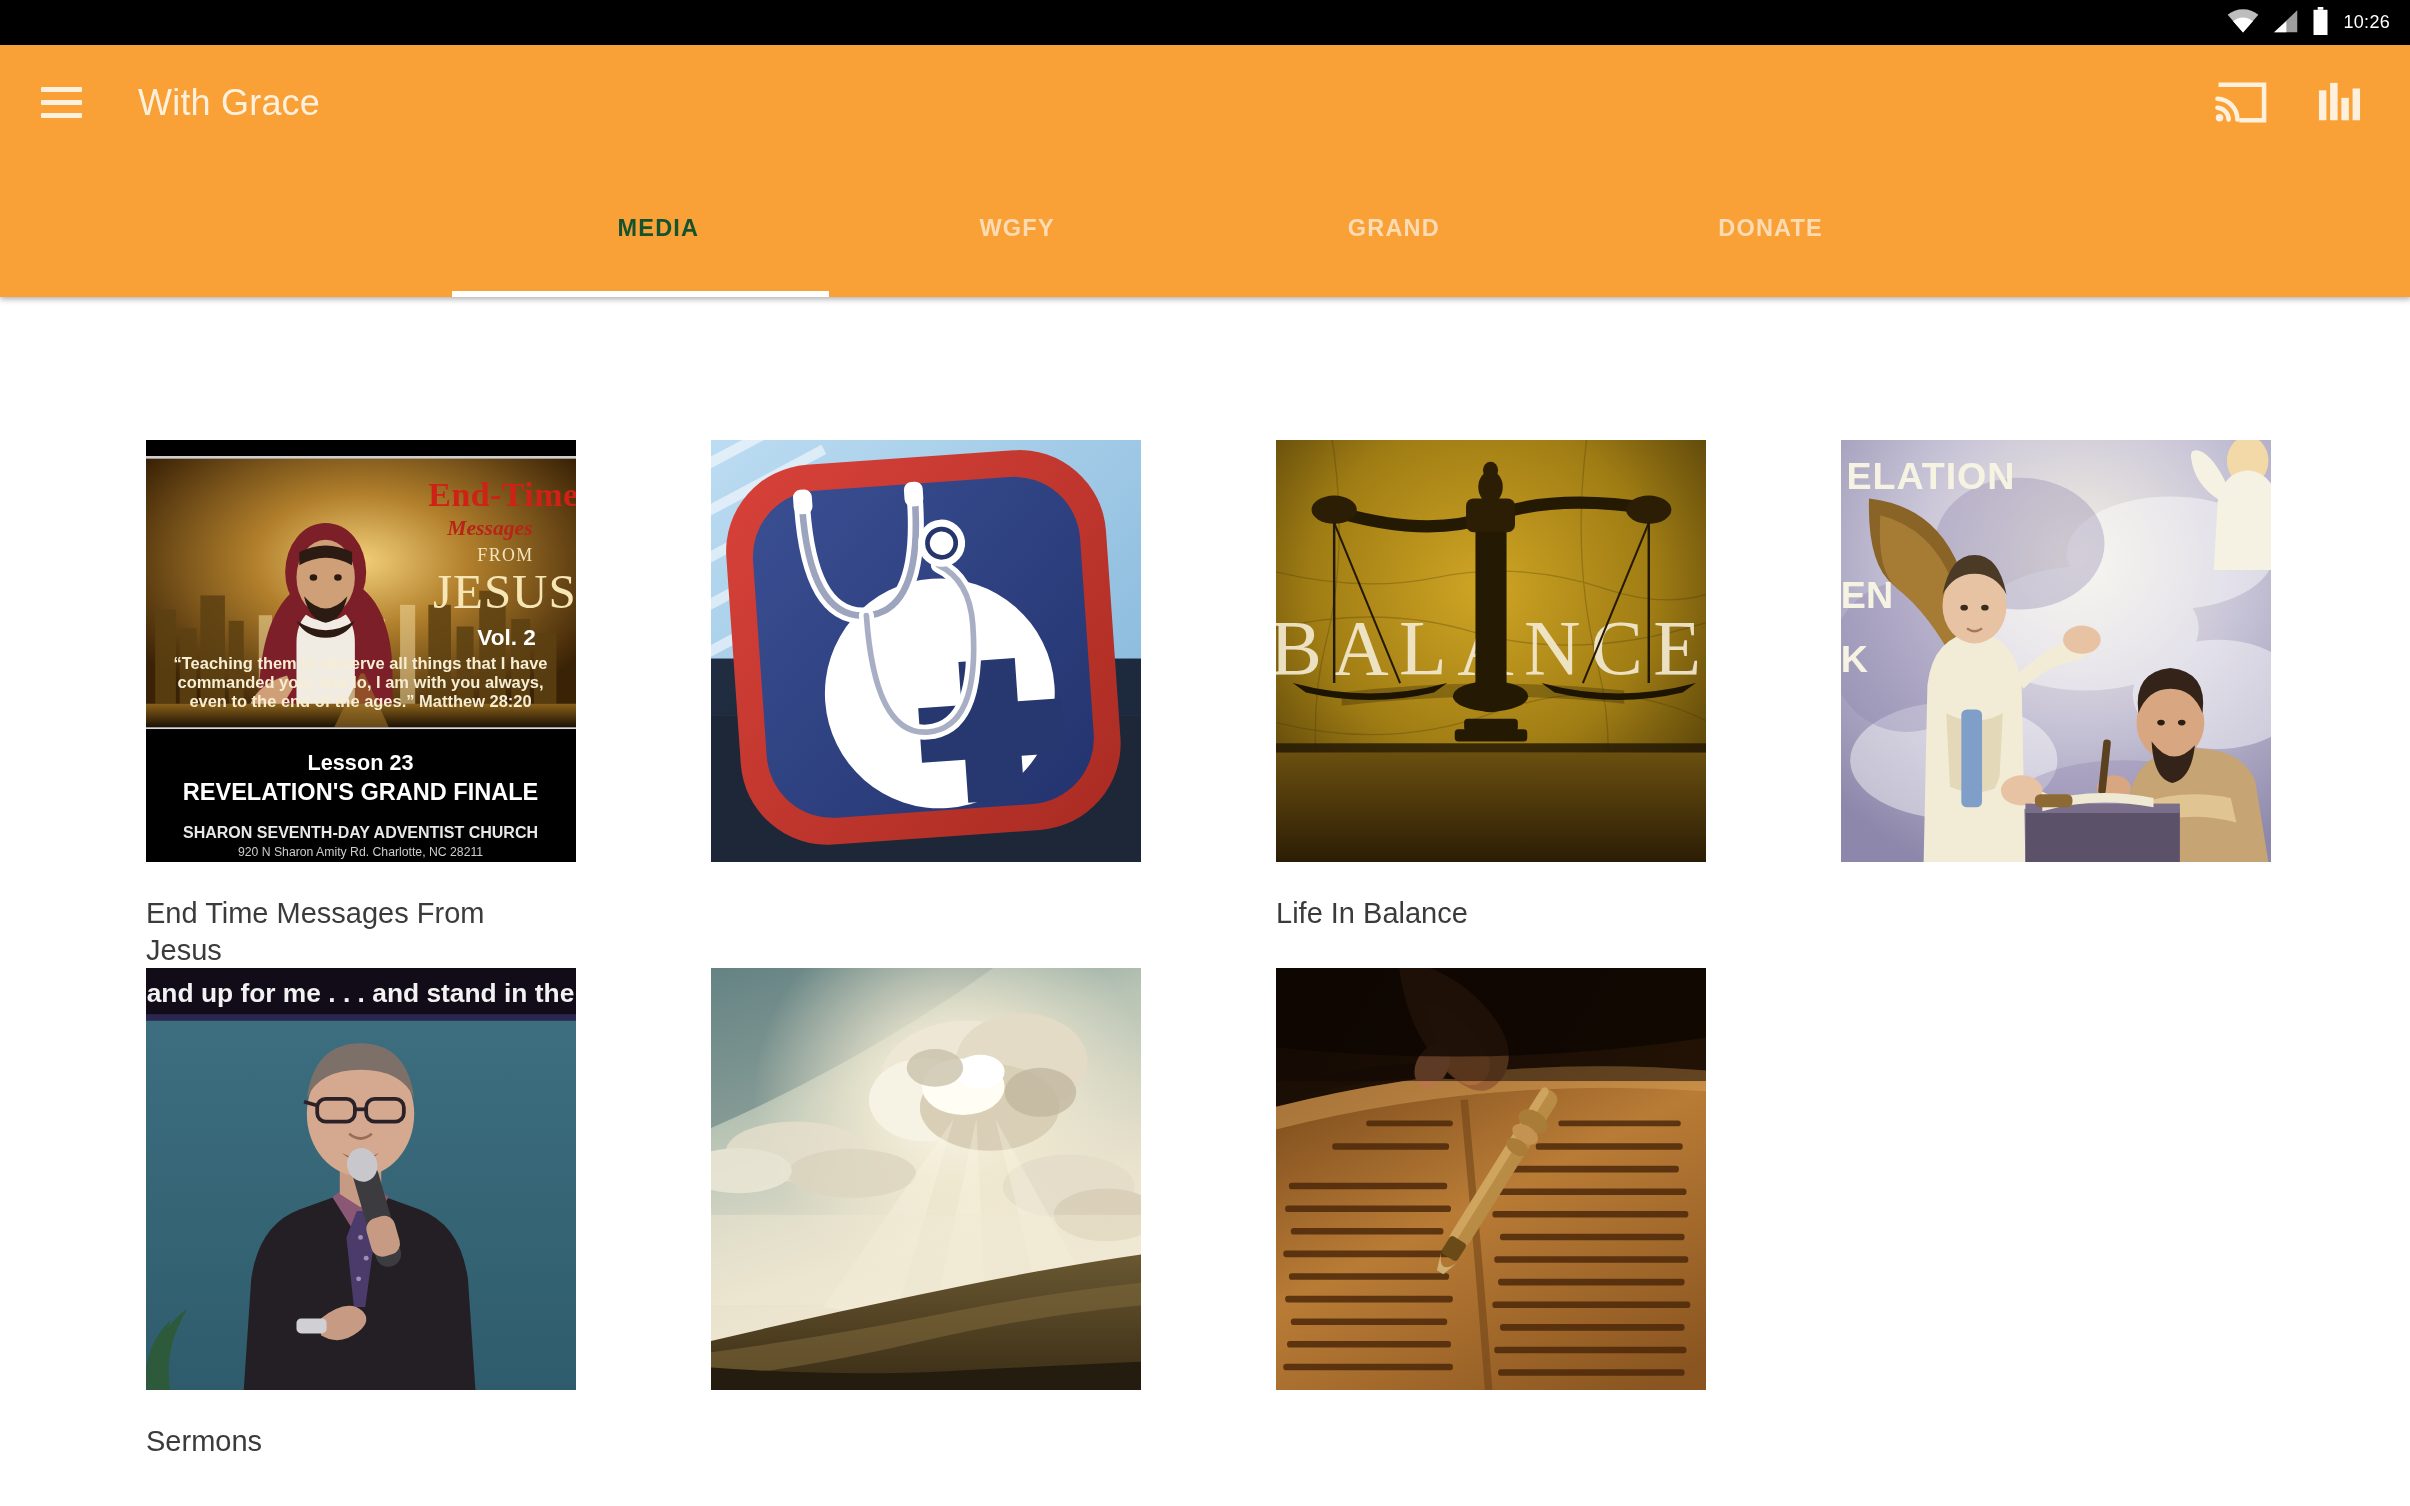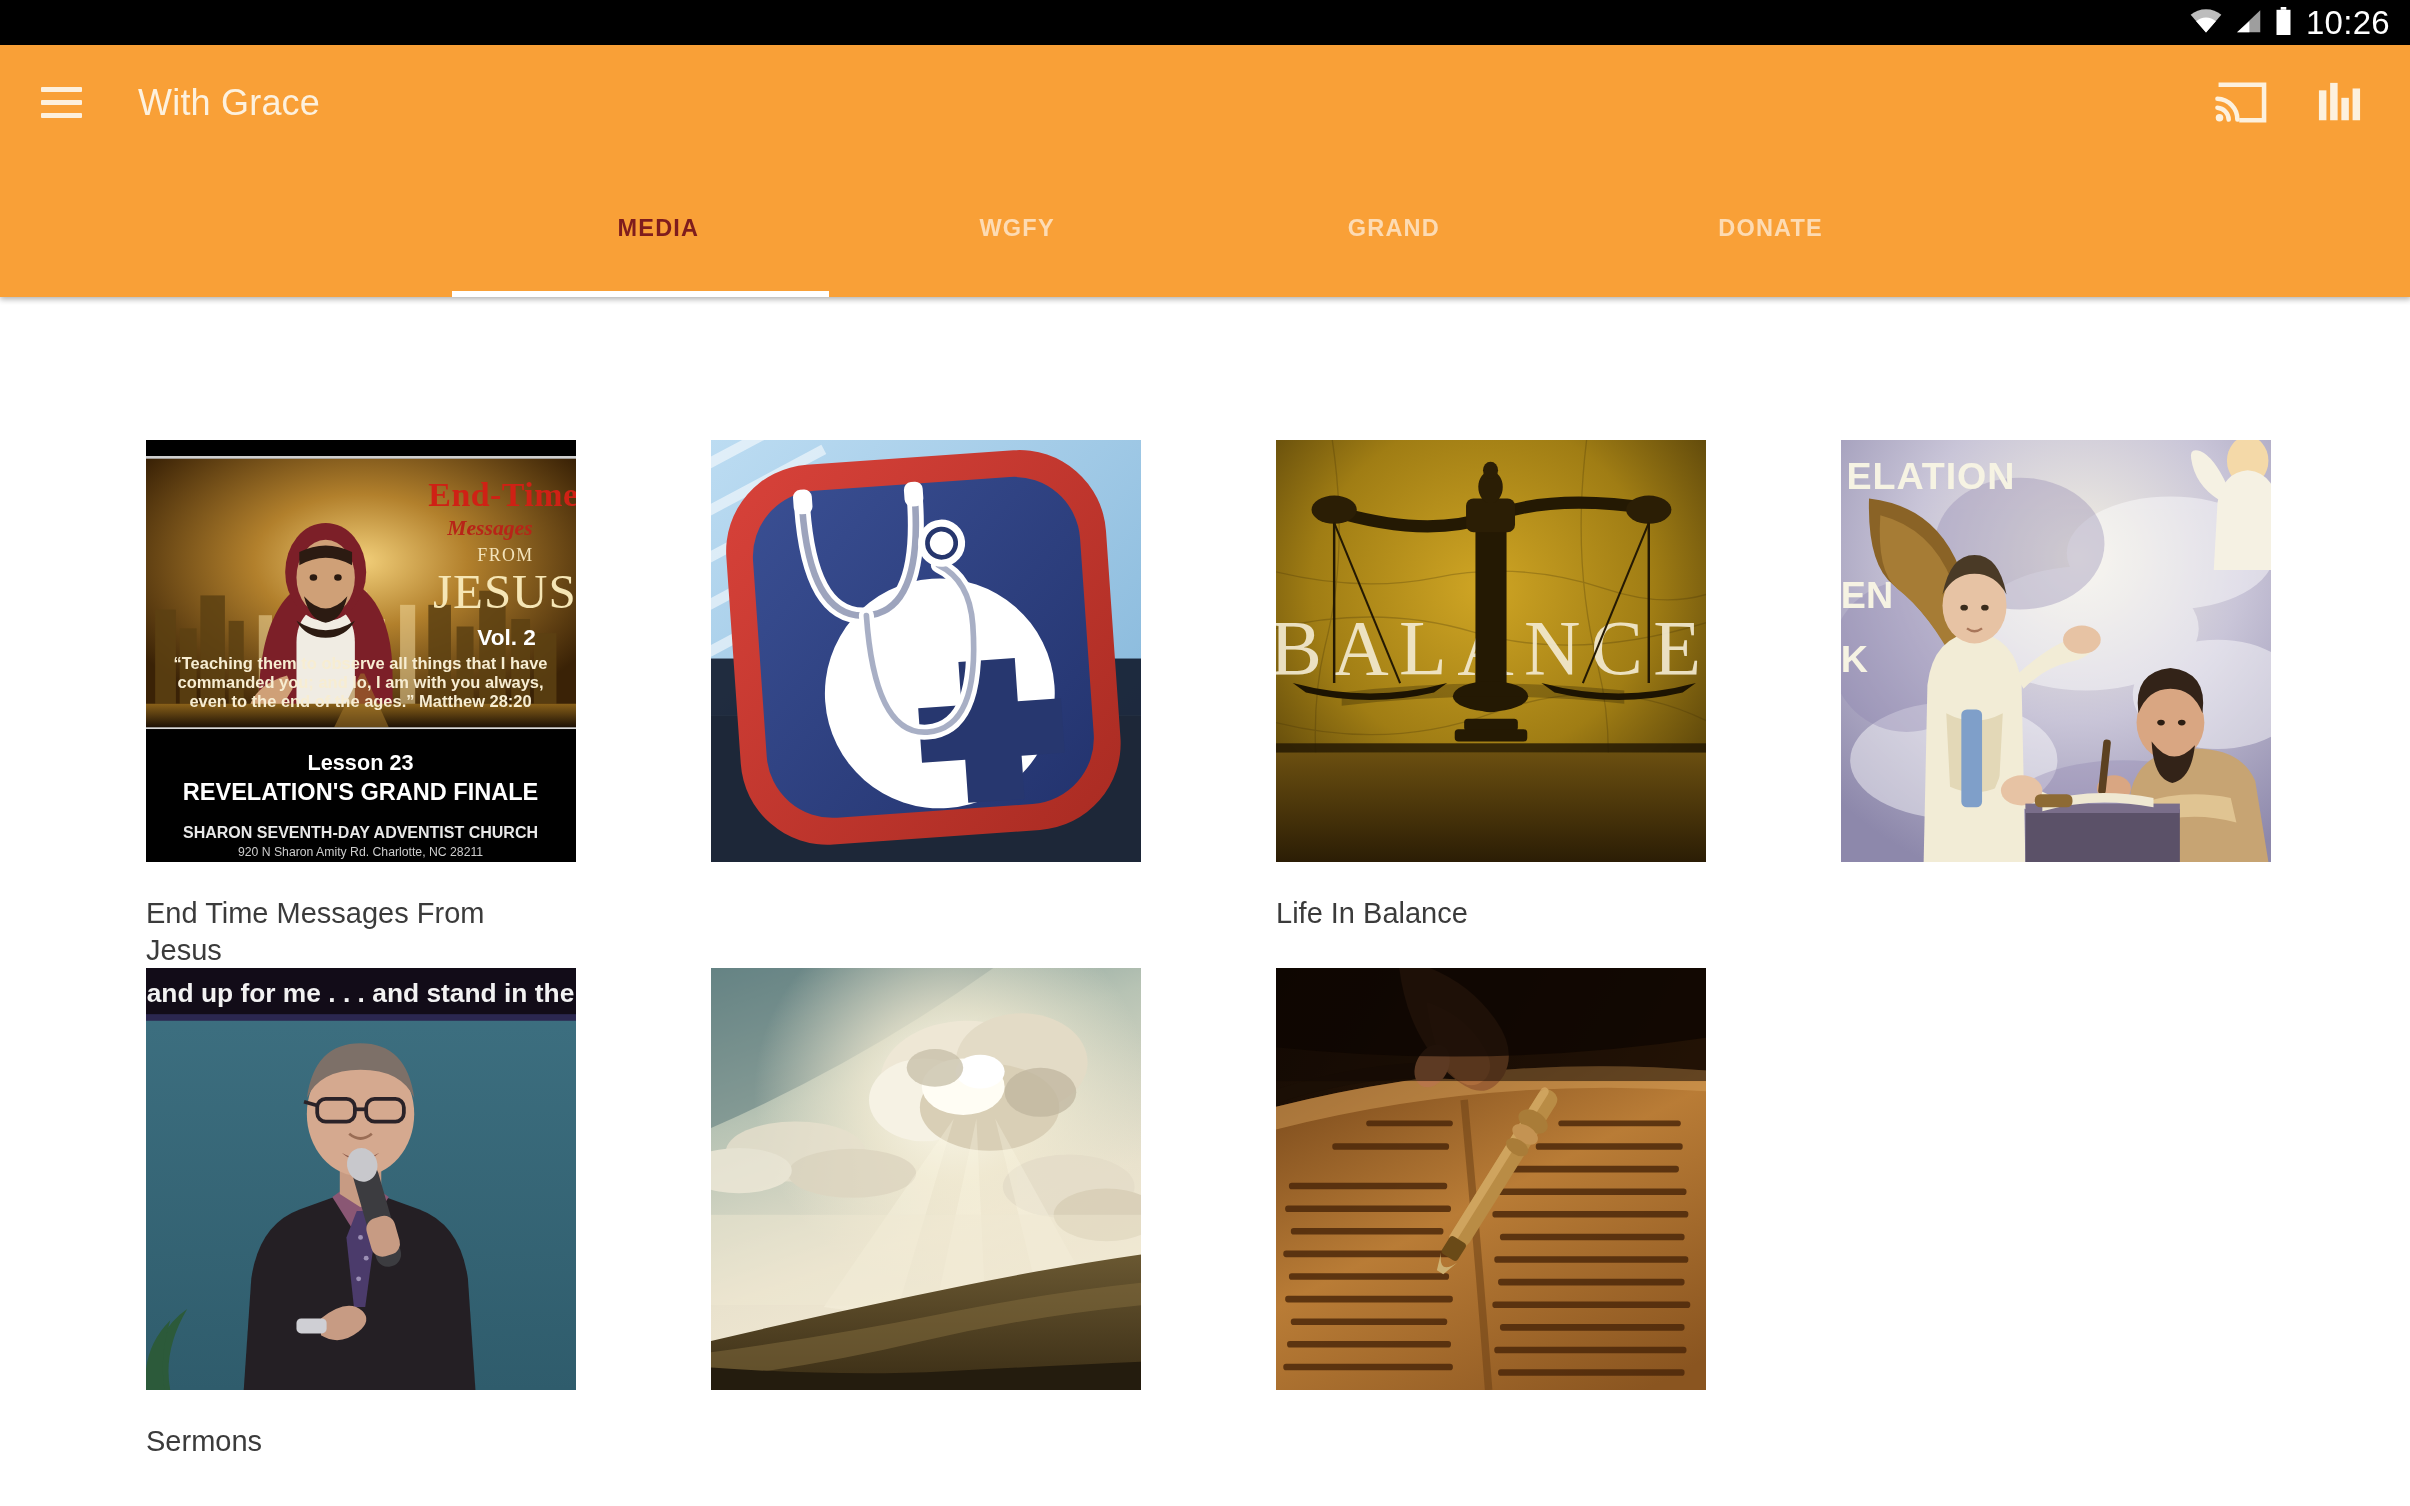--- a/index.html
+++ b/index.html
@@ -11,21 +11,21 @@
   }
 
   
   .statusbar {
     height:45px; background:#000000;
     display:flex; align-items:center; justify-content:flex-end;
     padding-right:21px; gap:13px;
   }
   .sb-icons { display:flex; align-items:center; gap:12.2px; }
   .sb-time {
-    color:#ffffff; font-size:33px; letter-spacing:0.3px;
+    color:#ffffff; font-size:18px; letter-spacing:0.3px;
     font-family:"Liberation Sans", sans-serif;
   }
 
   
   .appbar {
     background:#f9a037;
     position:relative;
     box-shadow:0 2.8px 5.6px rgba(0,0,0,0.30);
     z-index:5;
   }
@@ -69,21 +69,21 @@
     display:flex; align-items:center; justify-content:center;
     position:relative;
     cursor:pointer;
   }
   .tab-label {
     font-size:23.5px;
     letter-spacing:1.2px;
     font-weight:bold;
     color:rgba(255,255,255,0.62);
   }
-  .tab.active .tab-label { color:#7f1d1d;margin-left:36px; }
+  .tab.active .tab-label { color:#14532d;margin-left:36px; }
   .tab .indicator {
     position:absolute; left:0; right:0; bottom:0;
     height:5.6px; background:transparent;
   }
   .tab.active .indicator { background:#ffffff; }
 
   
   .content {
     background:#ffffff;
     height:calc(1507px - 45px - 252px);

